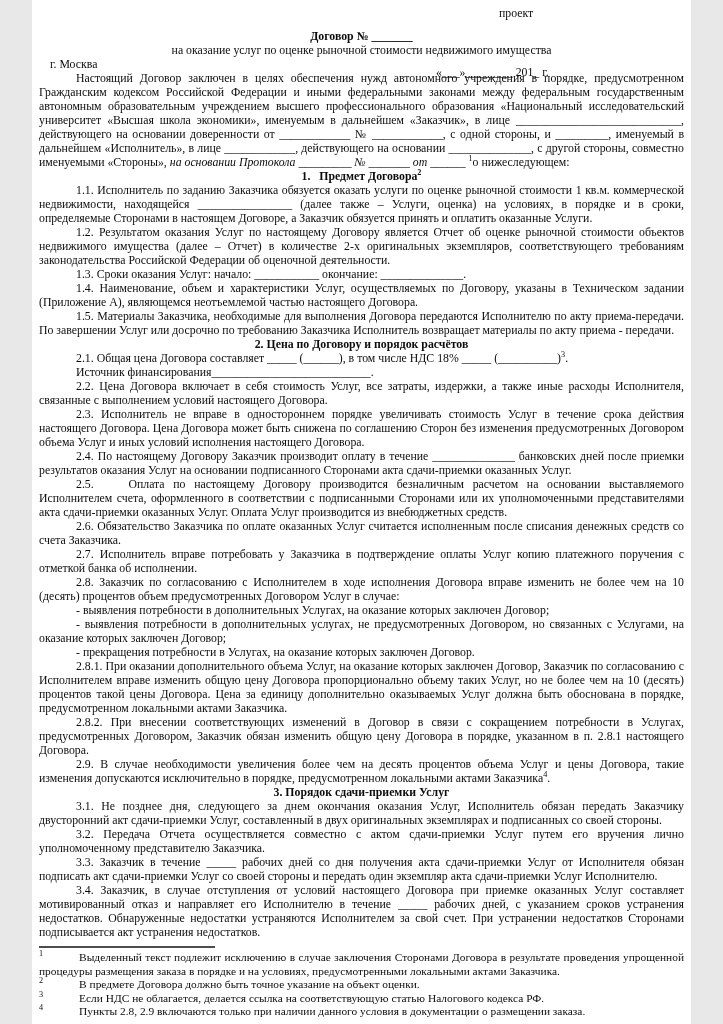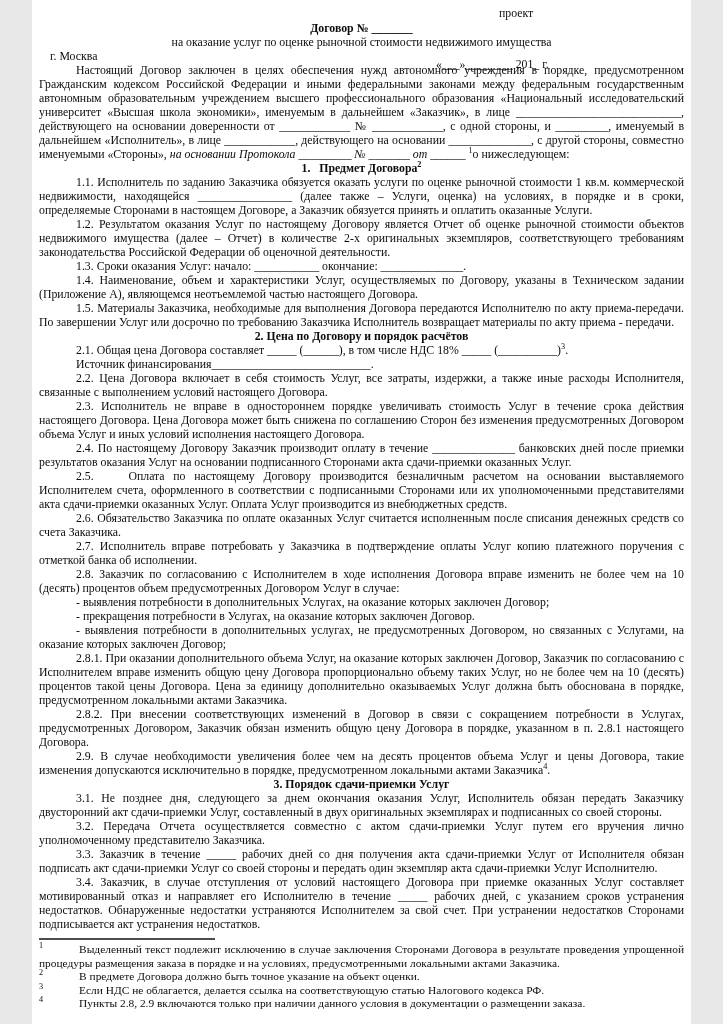--- a/index.html
+++ b/index.html
@@ -7,21 +7,21 @@
     width:659px;height:1024px;box-sizing:border-box;background:#ffffff;
     padding:6px 7px 0 7px;position:relative;overflow:hidden;
     font-family:"Liberation Serif","DejaVu Serif",serif;
     font-size:11.8px;line-height:14px;color:#0c0c0c;
     margin:0 auto;
   }
   p{margin:0;text-align:justify;text-indent:37px;}
   .center{text-align:center;text-indent:0;}
   .bold{font-weight:bold;}
   .draft{text-align:left;text-indent:0;padding-left:460px;}
-  .title{text-align:center;text-indent:0;font-weight:bold;margin-top:1px;}
+  .title{text-align:center;text-indent:0;font-weight:bold;margin-top:9px;}
   .subtitle{text-align:center;text-indent:0;}
   .dateline{position:relative;height:14px;text-indent:0;text-align:left;}
   .place{padding-left:11px;}
   .date{position:absolute;left:397px;top:8px;}
   .funding{text-align:left;}
   sup{font-size:8.2px;line-height:0;vertical-align:super;}
   i{font-style:italic;}
   .fnblock{margin-top:7px;}
   .fnrule{width:176px;border:0;border-top:2px solid #4d4d4d;margin:0 0 3px 0;}
   .fn{font-size:11.4px;line-height:13.6px;text-indent:0;text-align:justify;}
@@ -56,22 +56,22 @@
   <p><span>2.1. Общая цена Договора составляет _____ (______), в том числе НДС 18% _____ (__________)</span><sup>3</sup><span>.</span></p>
   <p class="funding">Источник финансирования___________________________.</p>
   <p>2.2. Цена Договора включает в себя стоимость Услуг, все затраты, издержки, а также иные расходы Исполнителя, связанные с выполнением условий настоящего Договора.</p>
   <p>2.3. Исполнитель не вправе в одностороннем порядке увеличивать стоимость Услуг в течение срока действия настоящего Договора. Цена Договора может быть снижена по соглашению Сторон без изменения предусмотренных Договором объема Услуг и иных условий исполнения настоящего Договора.</p>
   <p>2.4. По настоящему Договору Заказчик производит оплату в течение ______________ банковских дней после приемки результатов оказания Услуг на основании подписанного Сторонами акта сдачи-приемки оказанных Услуг.</p>
   <p>2.5.&nbsp;&nbsp;&nbsp;&nbsp;Оплата по настоящему Договору производится безналичным расчетом на основании выставляемого Исполнителем счета, оформленного в соответствии с подписанными Сторонами или их уполномоченными представителями акта сдачи-приемки оказанных Услуг. Оплата Услуг производится из внебюджетных средств.</p>
   <p>2.6. Обязательство Заказчика по оплате оказанных Услуг считается исполненным после списания денежных средств со счета Заказчика.</p>
   <p>2.7. Исполнитель вправе потребовать у Заказчика в подтверждение оплаты Услуг копию платежного поручения с отметкой банка об исполнении.</p>
   <p>2.8. Заказчик по согласованию с Исполнителем в ходе исполнения Договора вправе изменить не более чем на 10 (десять) процентов объем предусмотренных Договором Услуг в случае:</p>
   <p>- выявления потребности в дополнительных Услугах, на оказание которых заключен Договор;</p>
+  <p>- выявления потребности в дополнительных услугах, не предусмотренных Договором, но связанных с Услугами, на оказание которых заключен Договор;</p>
   <p>- прекращения потребности в Услугах, на оказание которых заключен Договор.</p>
-  <p>- выявления потребности в дополнительных услугах, не предусмотренных Договором, но связанных с Услугами, на оказание которых заключен Договор;</p>
   <p>2.8.1. При оказании дополнительного объема Услуг, на оказание которых заключен Договор, Заказчик по согласованию с Исполнителем вправе изменить общую цену Договора пропорционально объему таких Услуг, но не более чем на 10 (десять) процентов такой цены Договора. Цена за единицу дополнительно оказываемых Услуг должна быть обоснована в порядке, предусмотренном локальными актами Заказчика.</p>
   <p>2.8.2. При внесении соответствующих изменений в Договор в связи с сокращением потребности в Услугах, предусмотренных Договором, Заказчик обязан изменить общую цену Договора в порядке, указанном в п. 2.8.1 настоящего Договора.</p>
   <p><span>2.9. В случае необходимости увеличения более чем на десять процентов объема Услуг и цены Договора, такие изменения допускаются исключительно в порядке, предусмотренном локальными актами Заказчика</span><sup>4</sup><span>.</span></p>
 
   <p class="center bold">3. Порядок сдачи-приемки Услуг</p>
 
   <p>3.1. Не позднее дня, следующего за днем окончания оказания Услуг, Исполнитель обязан передать Заказчику двусторонний акт сдачи-приемки Услуг, составленный в двух оригинальных экземплярах и подписанных со своей стороны.</p>
   <p>3.2. Передача Отчета осуществляется совместно с актом сдачи-приемки Услуг путем его вручения лично уполномоченному представителю Заказчика.</p>
   <p>3.3. Заказчик в течение _____ рабочих дней со дня получения акта сдачи-приемки Услуг от Исполнителя обязан подписать акт сдачи-приемки Услуг со своей стороны и передать один экземпляр акта сдачи-приемки Услуг Исполнителю.</p>
   <p>3.4. Заказчик, в случае отступления от условий настоящего Договора при приемке оказанных Услуг составляет мотивированный отказ и направляет его Исполнителю в течение _____ рабочих дней, с указанием сроков устранения недостатков. Обнаруженные недостатки устраняются Исполнителем за свой счет. При устранении недостатков Сторонами подписывается акт устранения недостатков.</p>

